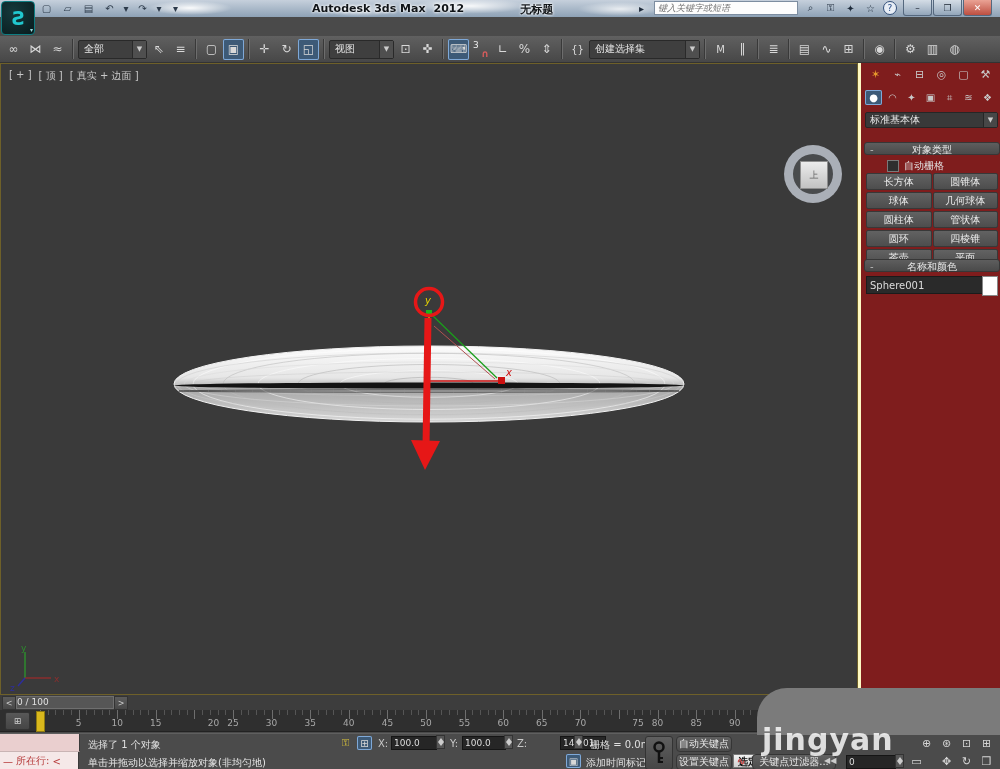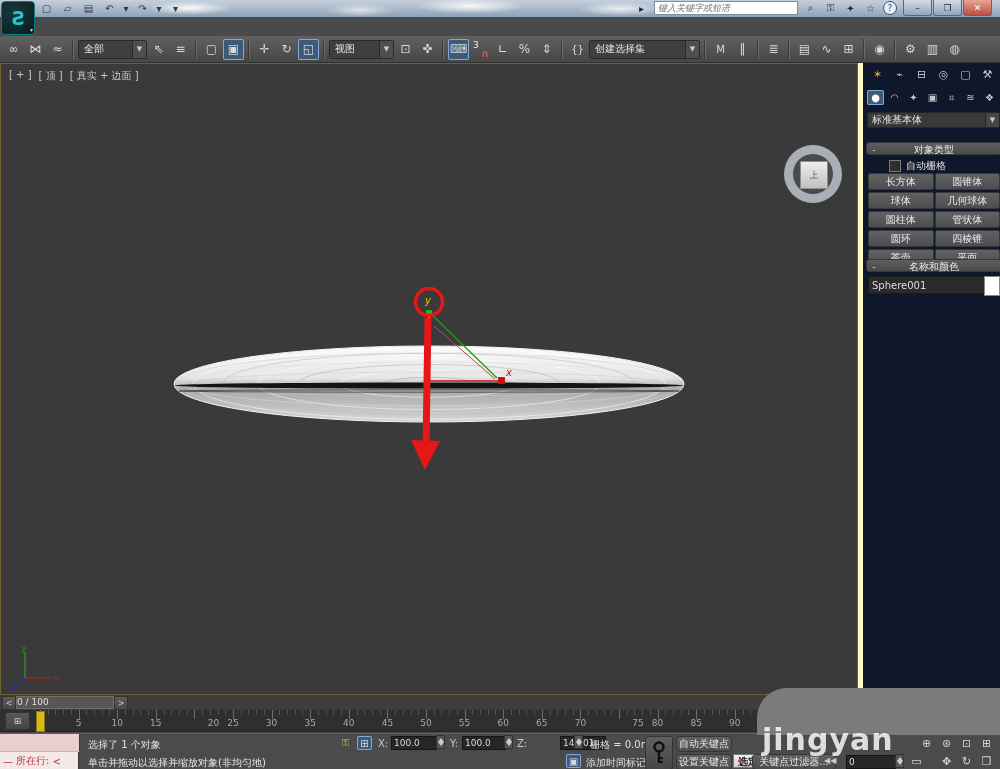--- a/index.html
+++ b/index.html
@@ -54,21 +54,21 @@
   
   .viewport{left:0;top:63px;width:858px;height:632px;background:#3a3a3a;border:1px solid #6e6029;box-sizing:border-box}
   .vp-label{left:8px;top:5px;display:flex;gap:7px;font-size:10px;color:#c8c8c8;white-space:nowrap}
   .viewcube{left:783px;top:81px;width:58px;height:58px;border-radius:50%;border:9px solid rgba(198,204,214,.78);
             box-sizing:border-box;background:rgba(120,126,136,.25)}
   .cubeface{position:absolute;left:7px;top:7px;width:26px;height:26px;background:linear-gradient(#ececec,#c2c2c2);
             border:1px solid #8e8e8e;font-size:9px;color:#666;display:flex;align-items:center;justify-content:center}
   .sphere-svg,.gizmo-svg,.tripod-svg{position:absolute;pointer-events:none}
 
   
-  .cpanel{left:858px;top:63px;width:142px;height:706px;background:#0f172a;border-left:5px solid #fef9c3;box-sizing:border-box}
+  .cpanel{left:858px;top:63px;width:142px;height:706px;background:#7f1d1d;border-left:3px solid #fef9c3;box-sizing:border-box}
   .cp-tabs{left:5px;top:3px;display:flex;gap:3px}
   .cp-tab{width:19px;height:17px;font-size:11px;color:#c9c9c9}
   .cp-tab.create{color:#e89b2d}
   .cp-cats{left:4px;top:27px;display:flex;gap:2px}
   .cp-cat{width:17px;height:15px;font-size:10px;color:#c9c9c9}
   .cp-cat.hl{background:#3d5a77;box-shadow:inset 0 0 0 1px #7fa9d8;color:#fff;border-radius:2px}
   .cp-drop{left:4px;top:49px;width:133px;height:16px;background:#393939;border:1px solid #262626;border-radius:2px;
            display:flex;align-items:center;font-size:10px;color:#e8e8e8;padding-left:4px;box-sizing:border-box}
   .cp-drop .darr{margin-left:auto;width:13px;align-self:stretch;background:#474747;border-left:1px solid #262626;
                  font-size:7px;color:#ccc;display:flex;align-items:center;justify-content:center}
@@ -140,20 +140,25 @@
     </div>
   <div class="abs qat">
     <span class="qbtn ctr g" data-g="▢"></span>
     <span class="qbtn ctr g" data-g="▱"></span>
     <span class="qbtn ctr g" data-g="▤"></span>
     <span class="qbtn ctr g" data-g="↶"></span>
     <span class="qbtn ctr g" data-g="▾" style="width:8px"></span>
     <span class="qbtn ctr g" data-g="↷"></span>
     <span class="qbtn ctr g" data-g="▾" style="width:8px"></span>
     <span class="qbtn ctr g" data-g="▾"></span>
+  </div>
+  <div class="abs title-group">
+    <span>Autodesk 3ds Max</span>
+    <span>2012</span>
+    <span style="margin-left:48px">无标题</span>
   </div>
   <div class="abs infocenter">
     <span class="icbtn ctr g" data-g="▸"></span>
     <input class="search-input" placeholder="键入关键字或短语" style="">
     <span class="icbtn ctr g" data-g="⌕"></span>
     <span class="icbtn ctr g" data-g="⚿"></span>
     <span class="icbtn ctr g" data-g="✦"></span>
     <span class="icbtn ctr g" data-g="☆"></span>
     <span class="icbtn ctr g" data-g="?" style="border:1px solid #33507a;border-radius:50%;width:12px;height:12px;font-size:9px;color:#244a86;background:#e8eef6"></span>
   </div>

